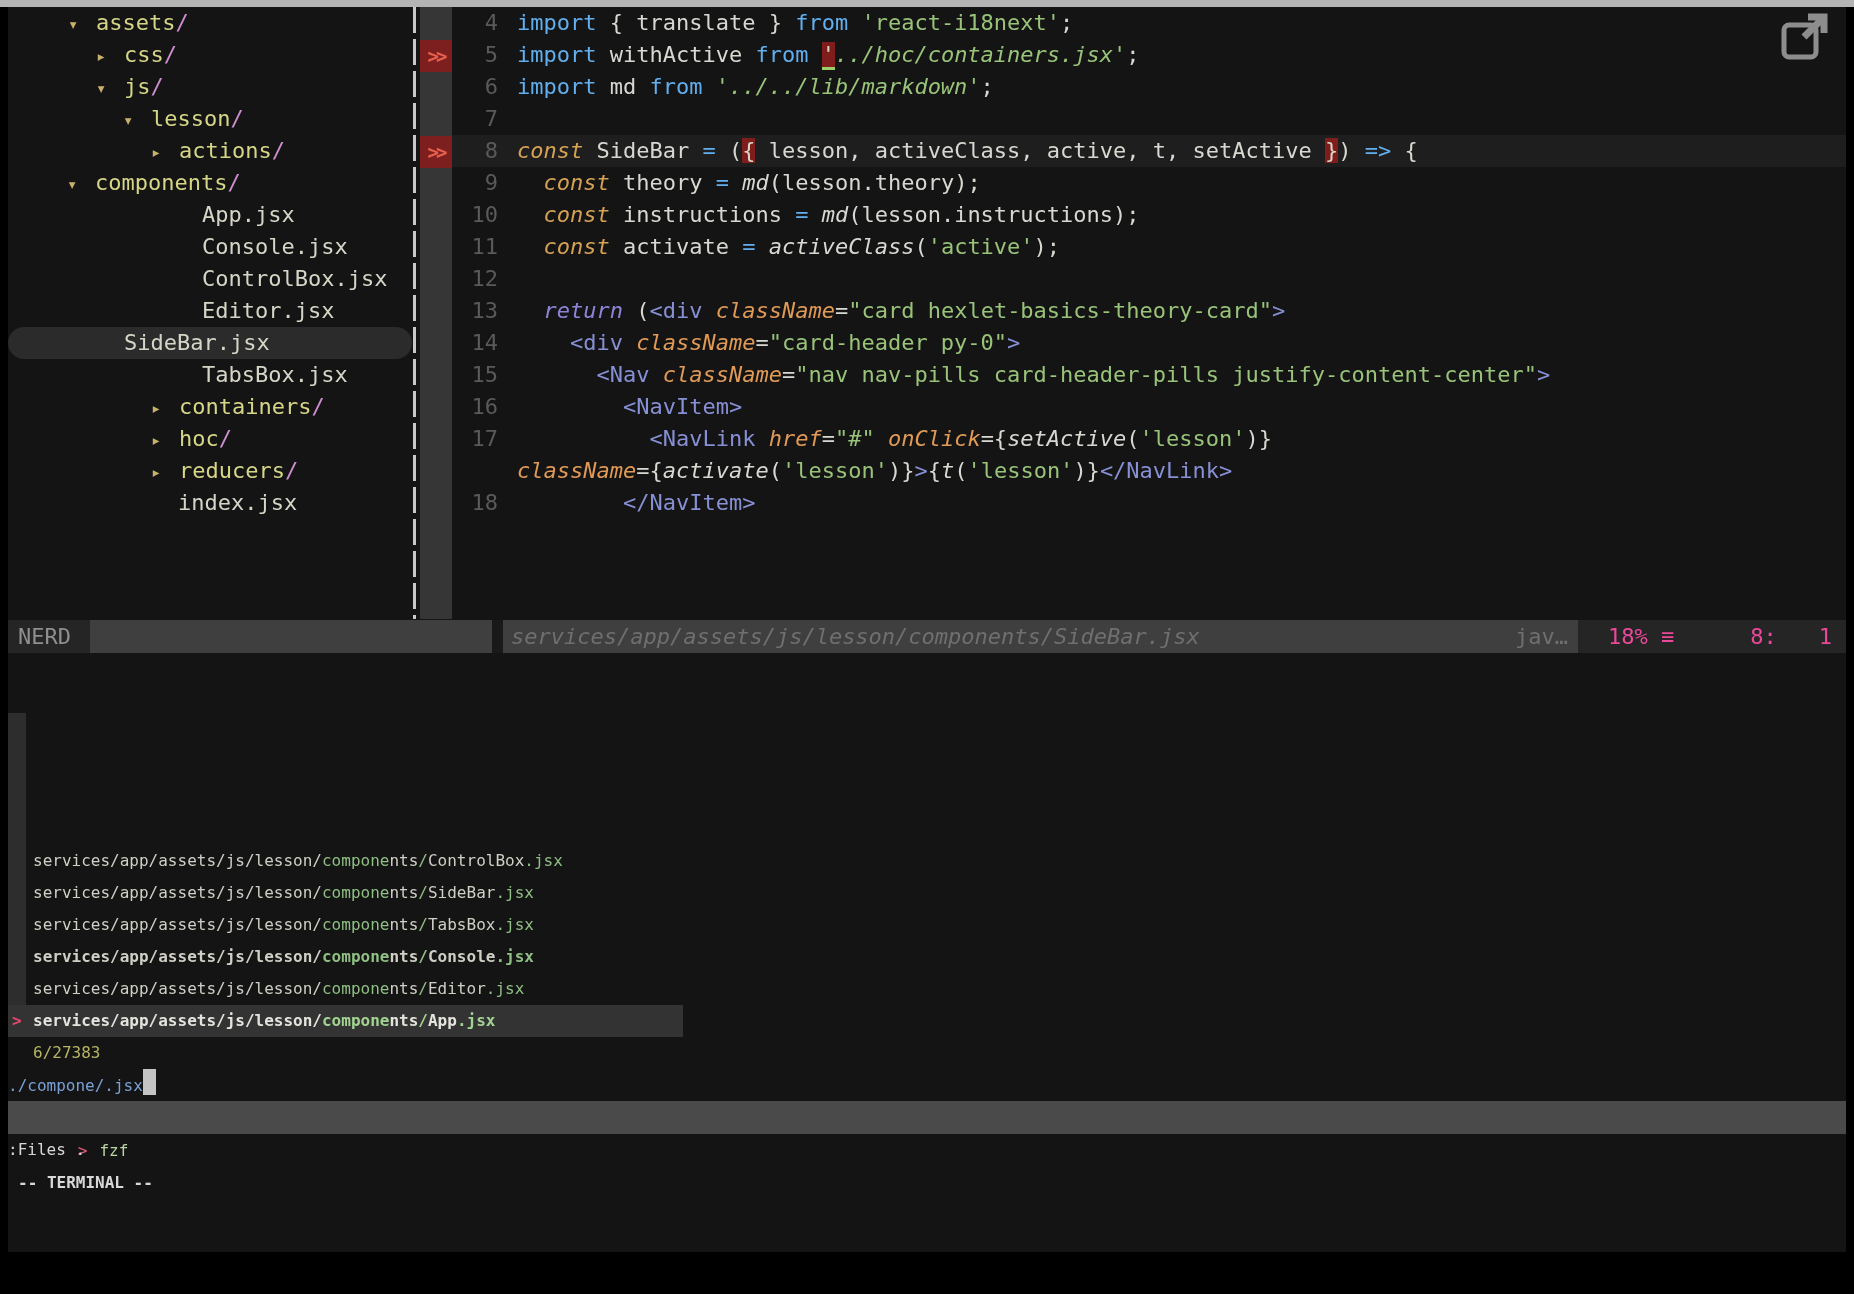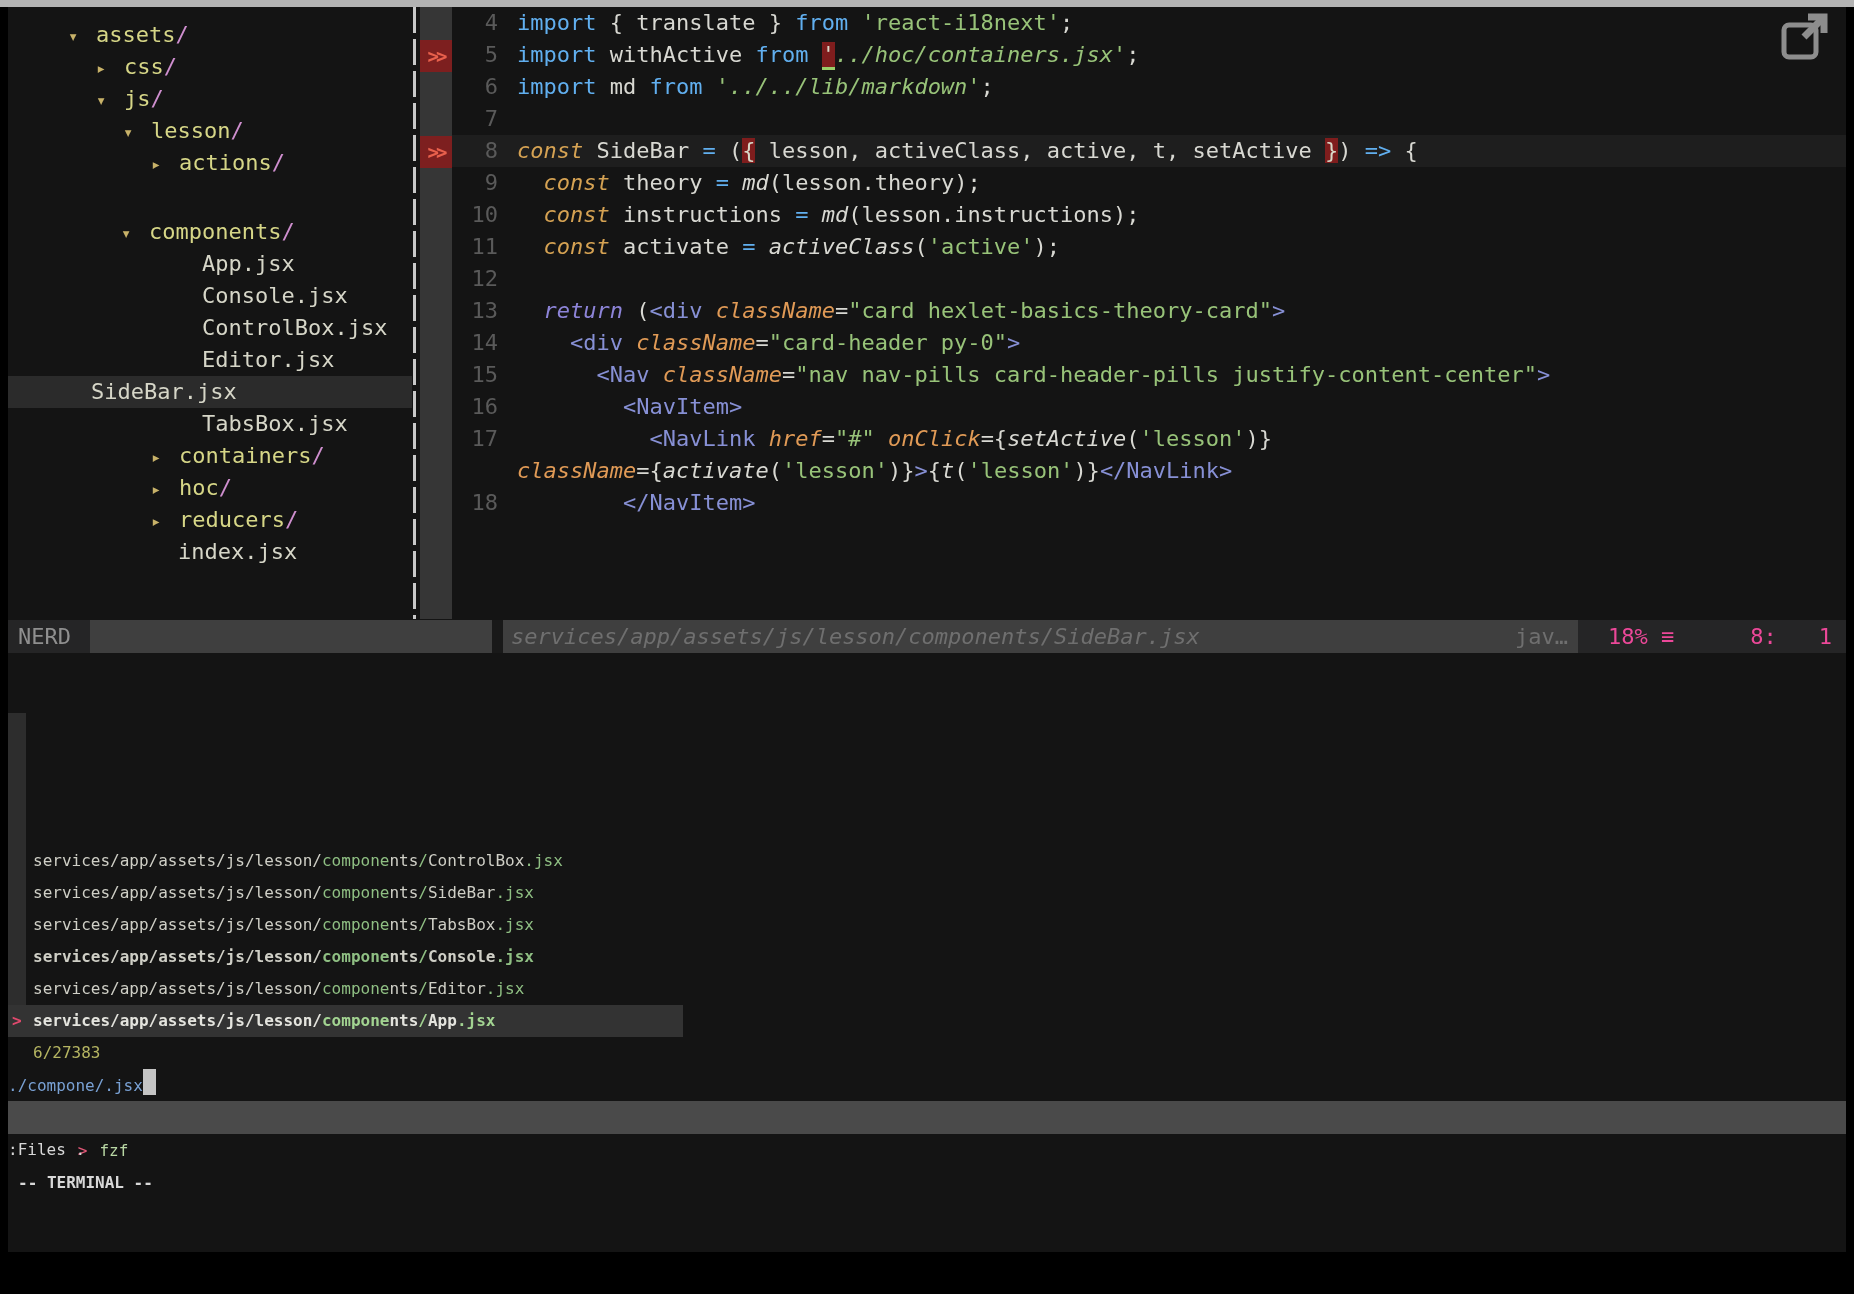--- a/index.html
+++ b/index.html
@@ -1,21 +1,21 @@
 <!DOCTYPE html>
 <html><head>
 <meta charset="utf-8">
 <style>
   html,body{margin:0;padding:0;background:#000;width:1854px;height:1294px;overflow:hidden;
     font-family:"DejaVu Sans Mono",monospace;}
   .top-strip{position:absolute;left:0;top:0;width:1854px;height:7px;background:#b4b4b4;}
   .window{position:absolute;left:8px;top:7px;width:1838px;height:1245px;background:#141414;}
 
   
-  .tree{position:absolute;left:0;top:12px;width:404px;height:664px;overflow:hidden;}
+  .tree{position:absolute;left:0;top:0;width:404px;height:664px;overflow:hidden;}
   .tree-row{position:relative;height:32px;line-height:32px;font-size:22px;white-space:pre;}
   .tree-row.sel{background:#2b2b2b;}
   .t-arrow{color:#c8b269;font-size:17px;display:inline-block;width:28px;}
   .t-dir{color:#d6d687;}
   .t-slash{color:#cf8fcf;}
   .t-file{color:#d6d6c8;}
 
   
   .vsep{position:absolute;left:405px;top:0;width:3px;height:612px;
     background:repeating-linear-gradient(180deg,#c9c9c9 0 26px,#141414 26px 32px);}
@@ -83,26 +83,26 @@
 <div class="top-strip"></div>
 
 <div class="window">
 
   <div class="tree" id="tree">
       <div class="tree-row" style="padding-left: 60px;"><span class="t-arrow">▾</span><span class="t-dir">assets</span><span class="t-slash">/</span></div>
       <div class="tree-row" style="padding-left: 88px;"><span class="t-arrow">▸</span><span class="t-dir">css</span><span class="t-slash">/</span></div>
       <div class="tree-row" style="padding-left: 88px;"><span class="t-arrow">▾</span><span class="t-dir">js</span><span class="t-slash">/</span></div>
       <div class="tree-row" style="padding-left: 115px;"><span class="t-arrow">▾</span><span class="t-dir">lesson</span><span class="t-slash">/</span></div>
       <div class="tree-row" style="padding-left: 143px;"><span class="t-arrow">▸</span><span class="t-dir">actions</span><span class="t-slash">/</span></div>
-      <div class="tree-row" style="padding-left: 113px; margin-top: 37px;"><span class="t-arrow">▾</span><span class="t-dir">components</span><span class="t-slash">/</span></div>
+      <div class="tree-row" style="padding-left: 59px;"><span class="t-arrow">▾</span><span class="t-dir">components</span><span class="t-slash">/</span></div>
       <div class="tree-row" style="padding-left: 194px;"><span class="t-file">App.jsx</span></div>
       <div class="tree-row" style="padding-left: 194px;"><span class="t-file">Console.jsx</span></div>
       <div class="tree-row" style="padding-left: 194px;"><span class="t-file">ControlBox.jsx</span></div>
       <div class="tree-row" style="padding-left: 194px;"><span class="t-file">Editor.jsx</span></div>
-      <div class="tree-row sel" style="padding-left: 83px;"><span class="t-file">SideBar.jsx</span></div>
+      <div class="tree-row sel" style="padding-left: 116px; border-radius: 16px;"><span class="t-file">SideBar.jsx</span></div>
       <div class="tree-row" style="padding-left: 194px;"><span class="t-file">TabsBox.jsx</span></div>
       <div class="tree-row" style="padding-left: 143px;"><span class="t-arrow">▸</span><span class="t-dir">containers</span><span class="t-slash">/</span></div>
       <div class="tree-row" style="padding-left: 143px;"><span class="t-arrow">▸</span><span class="t-dir">hoc</span><span class="t-slash">/</span></div>
       <div class="tree-row" style="padding-left: 143px;"><span class="t-arrow">▸</span><span class="t-dir">reducers</span><span class="t-slash">/</span></div>
       <div class="tree-row" style="padding-left: 170px;"><span class="t-file">index.jsx</span></div>
     </div>
 
   <div class="vsep"></div>
   <div class="signcol" id="signcol">
       <div class="sign" style="top: 33px;">&gt;&gt;</div>

